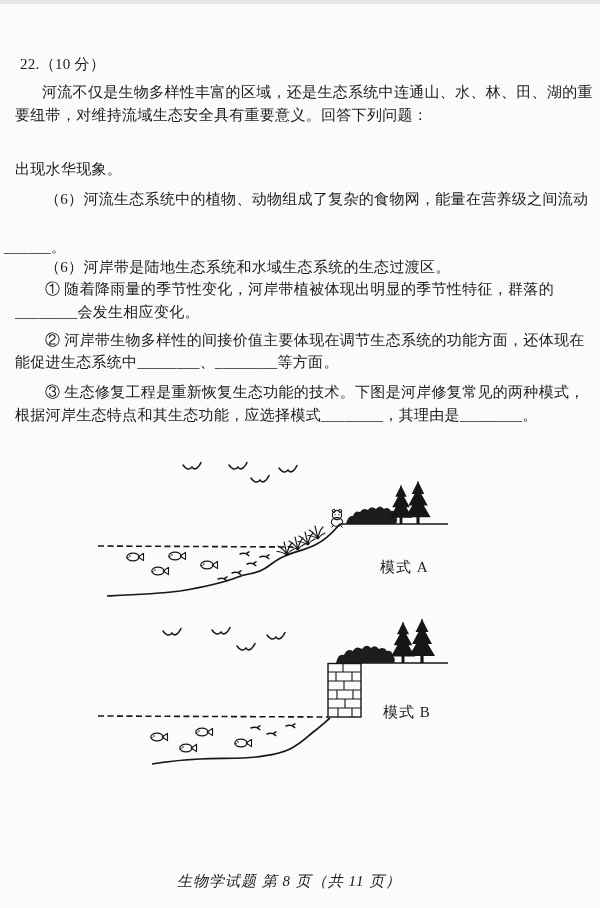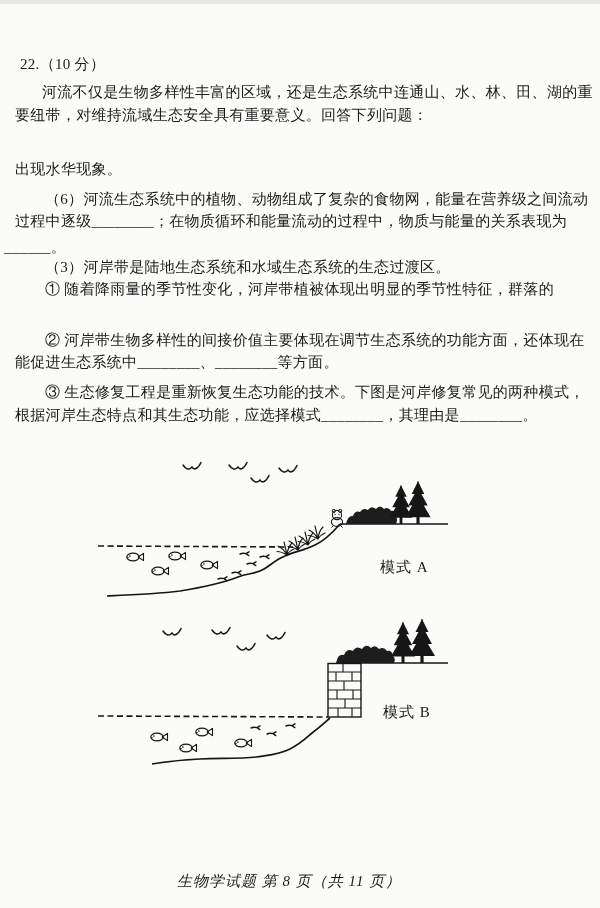--- a/index.html
+++ b/index.html
@@ -72,24 +72,24 @@
         <path d="M0,0 C-2,-4 -5,-7 -9,-9 M0,0 C-1,-5 -2,-9 -3,-13 M0,0 C0.5,-5 2,-9 5,-12 M0,0 C-4,-2.5 -7,-3.5 -10,-3.5 M0,0 C2,-3 4,-5 7,-6" class="stroke" stroke-width="1.1" stroke-linecap="round"></path>
       </g>
     </defs>
   </svg>
 
   <div class="tline" style="top:52px;left:20px">22.（10 分）</div>
   <div class="tline" style="top:80px;left:42px">河流不仅是生物多样性丰富的区域，还是生态系统中连通山、水、林、田、湖的重</div>
   <div class="tline" style="top:103px;left:15px">要纽带，对维持流域生态安全具有重要意义。回答下列问题：</div>
   <div class="tline" style="top:157px;left:15px">出现水华现象。</div>
   <div class="tline" style="top:187px;left:45px">（6）河流生态系统中的植物、动物组成了复杂的食物网，能量在营养级之间流动</div>
-  <div class="tline" style="top:209px;left:15px">过程中逐级________；在物质循环和能量流动的过程中，物质与能量的关系表现为</div>
   <div class="tline" style="top:235px;left:4px">______。</div>
-  <div class="tline" style="top:255px;left:45px">（3）河岸带是陆地生态系统和水域生态系统的生态过渡区。</div>
+  <div class="tline" style="top:255px;left:45px">（6）河岸带是陆地生态系统和水域生态系统的生态过渡区。</div>
   <div class="tline" style="top:277px;left:45px">① 随着降雨量的季节性变化，河岸带植被体现出明显的季节性特征，群落的</div>
+  <div class="tline" style="top:300px;left:15px">________会发生相应变化。</div>
   <div class="tline" style="top:328px;left:45px">② 河岸带生物多样性的间接价值主要体现在调节生态系统的功能方面，还体现在</div>
   <div class="tline" style="top:350px;left:15px">能促进生态系统中________、________等方面。</div>
   <div class="tline" style="top:380px;left:45px">③ 生态修复工程是重新恢复生态功能的技术。下图是河岸修复常见的两种模式，</div>
   <div class="tline" style="top:403px;left:15px">根据河岸生态特点和其生态功能，应选择模式________，其理由是________。</div>
 
   <svg class="fig" style="left:60px;top:448px" width="400" height="160" viewBox="0 0 400 160">
     <use href="#bird" x="132" y="14"></use>
     <use href="#bird" x="178" y="14"></use>
     <use href="#bird" x="200" y="27"></use>
     <use href="#bird" x="228" y="17"></use>

